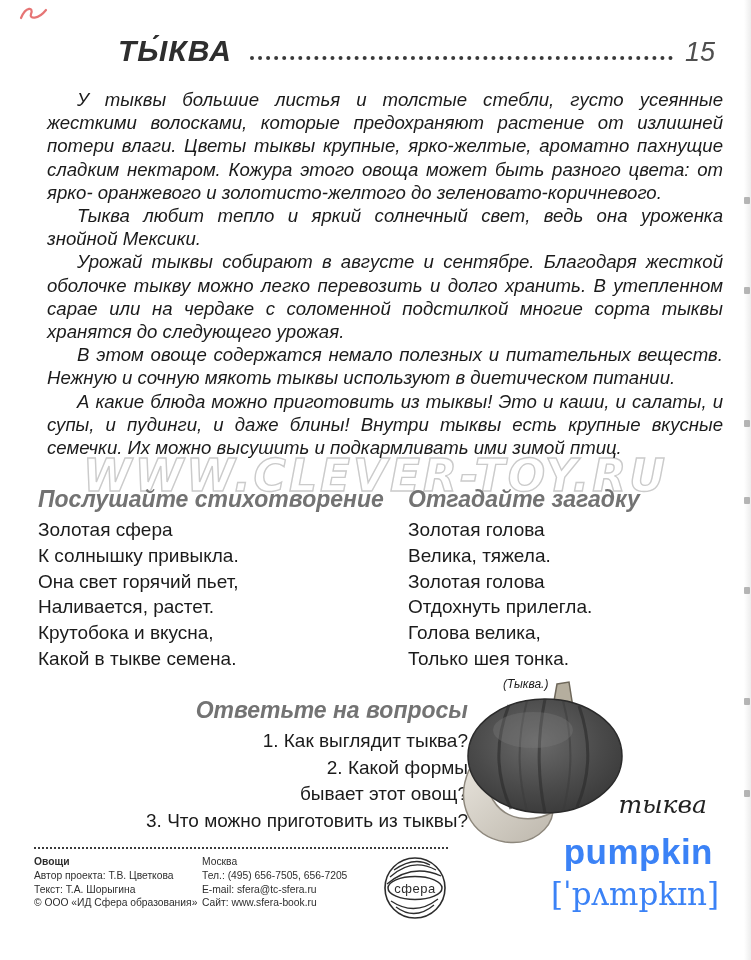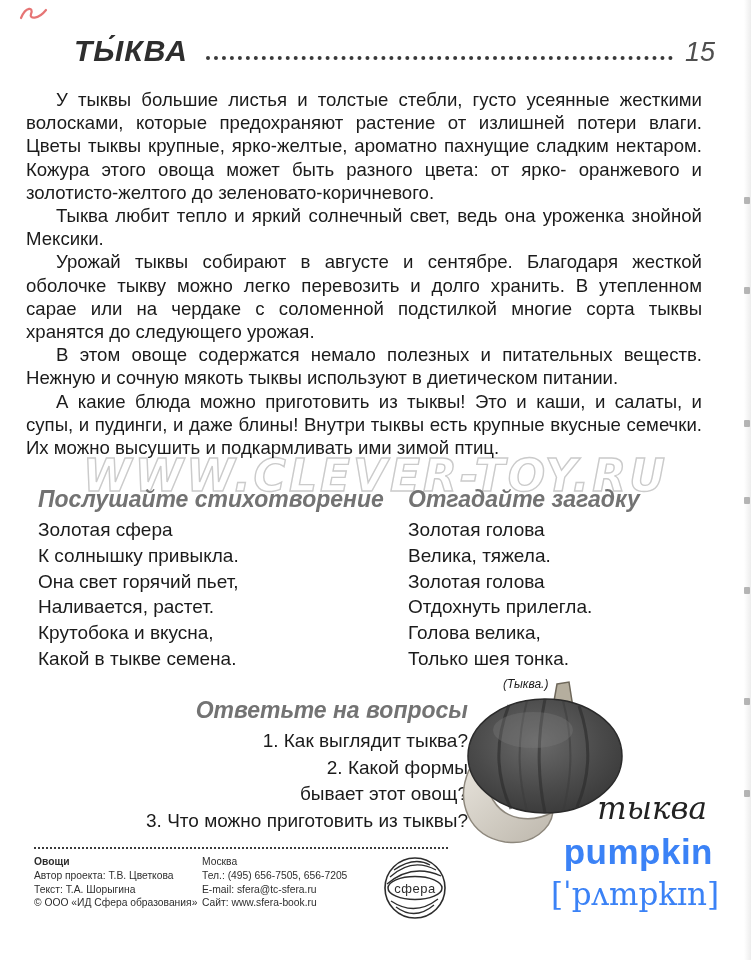--- a/index.html
+++ b/index.html
@@ -2,25 +2,25 @@
 <html><head>
 <meta charset="utf-8">
 <style>
   html,body { margin:0; padding:0; background:#ffffff; }
   .page {
     position:relative; width:751px; height:960px; background:#ffffff;
     font-family:"Liberation Sans", sans-serif; color:#1b1b1b; overflow:hidden;
   }
   
   .header { position:absolute; left:74px; right:36px; top:36px; display:flex; align-items:flex-end; z-index:3; }
-  .title { font-size:30px; font-weight:bold; font-style:italic; letter-spacing:1px; color:#2e2e2e; line-height:1; }
+  .title { font-size:30px; font-weight:bold; font-style:italic; letter-spacing:1px; color:#2e2e2e; line-height:1;margin-left:44px; }
   .leader { flex:1; border-bottom:4px dotted #3a3a3a; margin:0 12px 6px 18px; height:0; }
   .pageno { font-size:27px; font-style:italic; color:#4f4f4f; line-height:1; }
   
-  .body-text { position:absolute; left:26px; top:88px; width:676px; font-size:18.6px; line-height:23.2px; text-align:justify; z-index:2; }
+  .body-text { position:absolute; left:47px; top:88px; width:676px; font-size:18.6px; line-height:23.2px; text-align:justify; z-index:2;font-style:italic; }
   .body-text p { margin:0; text-indent:30px; }
   
   .watermark {
     position:absolute; left:0; width:100%; top:450px; text-align:center; white-space:nowrap;
     font-family:"DejaVu Sans", sans-serif; font-weight:bold; font-style:italic;
     font-size:44px; letter-spacing:3px; color:#ffffff; -webkit-text-stroke:1.4px #cbcbcb; z-index:1;
   }
   
   .cols { position:absolute; top:486px; left:38px; right:28px; display:flex; z-index:2; }
   .col-left { width:370px; }
@@ -28,21 +28,21 @@
   .section-heading { font-size:23px; font-weight:bold; font-style:italic; margin:0 0 4px 0; color:#737373; }
   .verse-line { font-size:19px; line-height:25.8px; }
   .riddle-answer { font-size:12px; line-height:25.8px; font-style:italic; padding-left:95px; }
   
   .questions { position:absolute; left:38px; top:697px; width:430px; z-index:2;text-align:right; }
   .q-line { font-size:19px; line-height:26.5px; }
   .q-cont { padding-left:24px; }
   
   .pumpkin-art { position:absolute; left:447px; top:670px; z-index:2; }
   
-  .vocab-script { position:absolute; right:44px; top:790px; font-family:"DejaVu Serif", serif; font-style:italic; font-size:31px; color:#222222; z-index:2; }
+  .vocab-script { position:absolute; right:44px; top:790px; font-family:"DejaVu Serif", serif; font-style:italic; font-size:25px; color:#222222; z-index:2; }
   .vocab-word { position:absolute; right:38px; top:832px; font-size:35px; font-weight:bold; color:#3b82f6; letter-spacing:0.5px; z-index:2; }
   .vocab-ipa { position:absolute; right:32px; top:876px; font-family:"DejaVu Serif", serif; font-size:31px; color:#3b82f6; z-index:2; }
   
   .footer { position:absolute; left:34px; top:847px; width:414px; border-top:2px dotted #3a3a3a; padding-top:6px; display:flex; z-index:2; }
   .footer-col { font-size:10.3px; line-height:13.8px; color:#2e2e2e; }
   .footer-col.left { width:168px; }
   .footer-col.mid { width:178px; }
   .footer-series { font-weight:bold; }
   .logo-wrap { margin-left:2px; margin-top:0px; }
   

